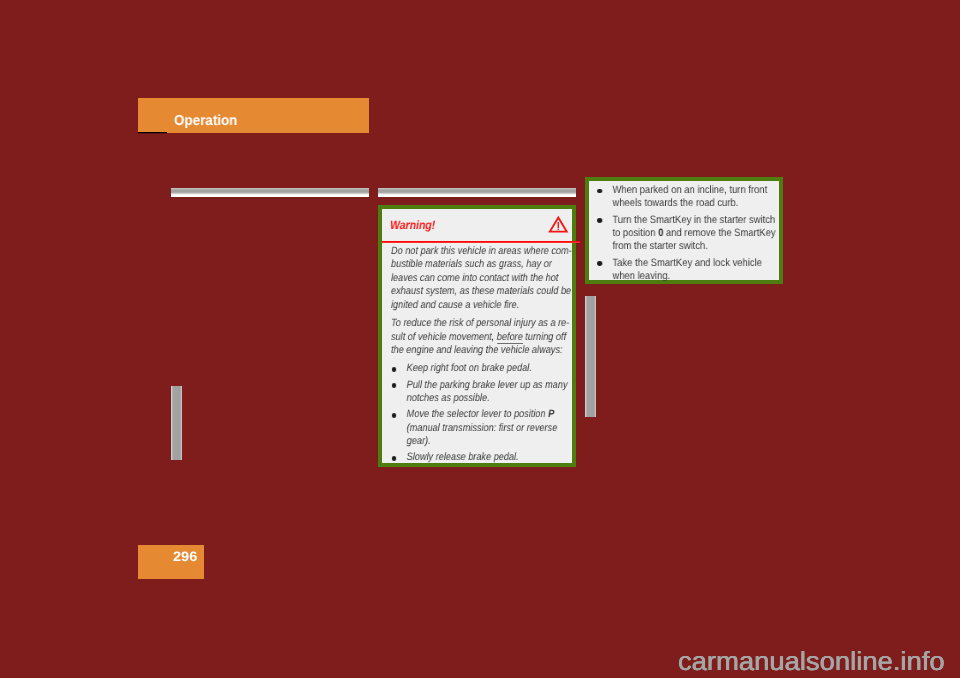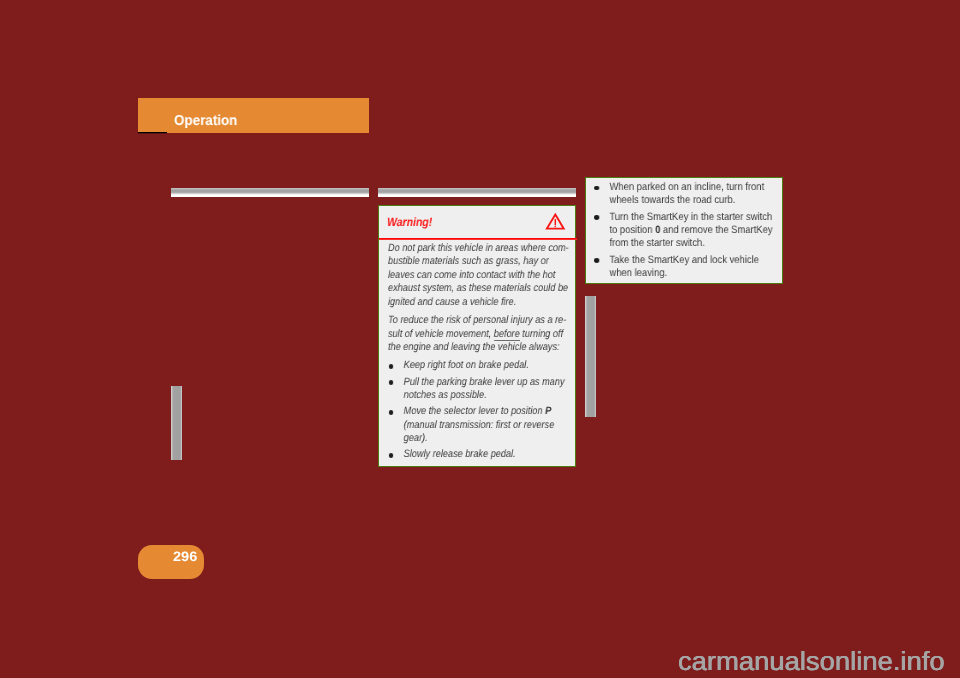--- a/index.html
+++ b/index.html
@@ -44,21 +44,20 @@
     will-change: transform;
     white-space: nowrap;
   }
 
   
   .page-num {
     position: absolute;
     left: 138px; top: 545px;
     width: 66px; height: 34px;
     background: #e58a33;
-    border-radius: 14px;
   }
   .page-num .label {
     position: absolute;
     left: 35.1px; top: 4.3px;
     font-size: 13.6px;
     font-weight: bold;
     color: #ffffff;
     transform: scaleX(1.07);
     transform-origin: 0 0;
     will-change: transform;
@@ -79,21 +78,21 @@
   
   .vbar {
     position: absolute;
     background: linear-gradient(to right,
        #cdcdcd 0%, #c8c8c8 8%, #a3a3a3 18%, #a0a0a0 82%, #b4b4b4 92%, #d4d4d4 100%);
   }
   .vbar.v1 { left: 170.6px; top: 385.8px; width: 11.9px; height: 74.6px; }
   .vbar.v2 { left: 584.8px; top: 295.8px; width: 10.9px; height: 121.5px; }
 
   
-  .panel { position: absolute; background: #efefef; border: 1px solid #4d7c0f; box-sizing: border-box; }
+  .panel { position: absolute; background: #efefef; border: 4px solid #4d7c0f; box-sizing: border-box; }
   .warn-box { left: 378px; top: 205px; width: 198px; height: 262px; font-style: italic; }
   .note-box { left: 585px; top: 177px; width: 198px; height: 107px; }
 
   .warn-title {
     position: absolute;
     left: 8.4px; top: 8.6px;
     font-size: 12.1px;
     font-weight: bold;
     color: #fb1616;
     transform: scaleX(0.8655);

